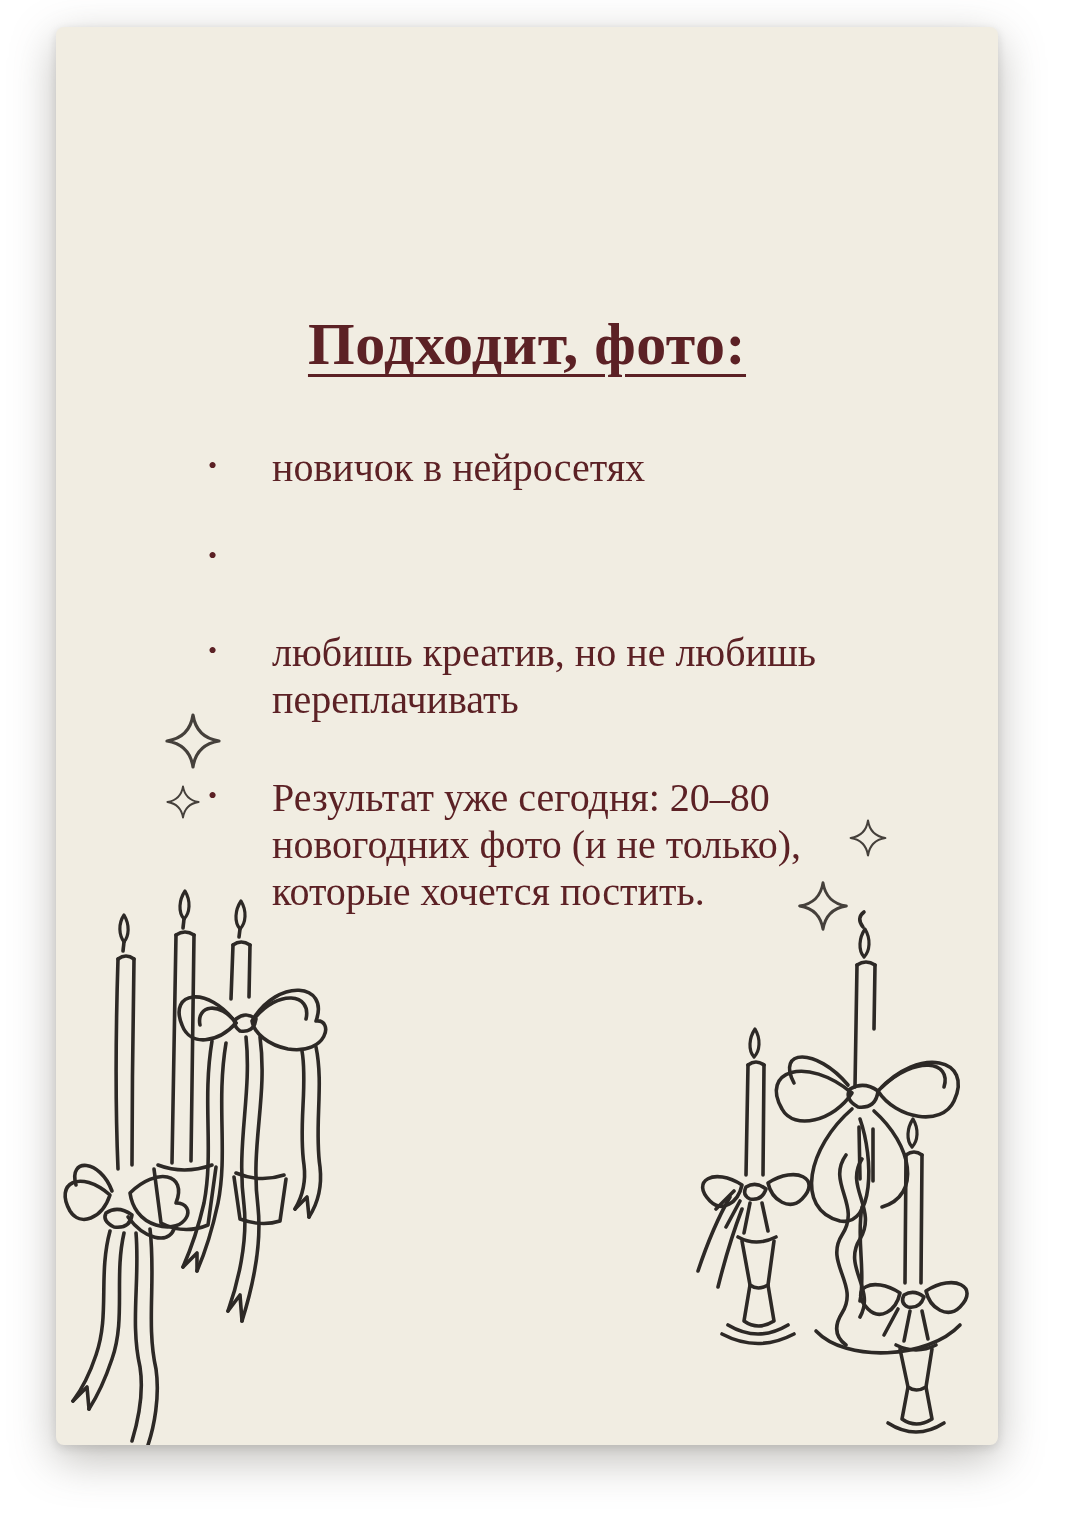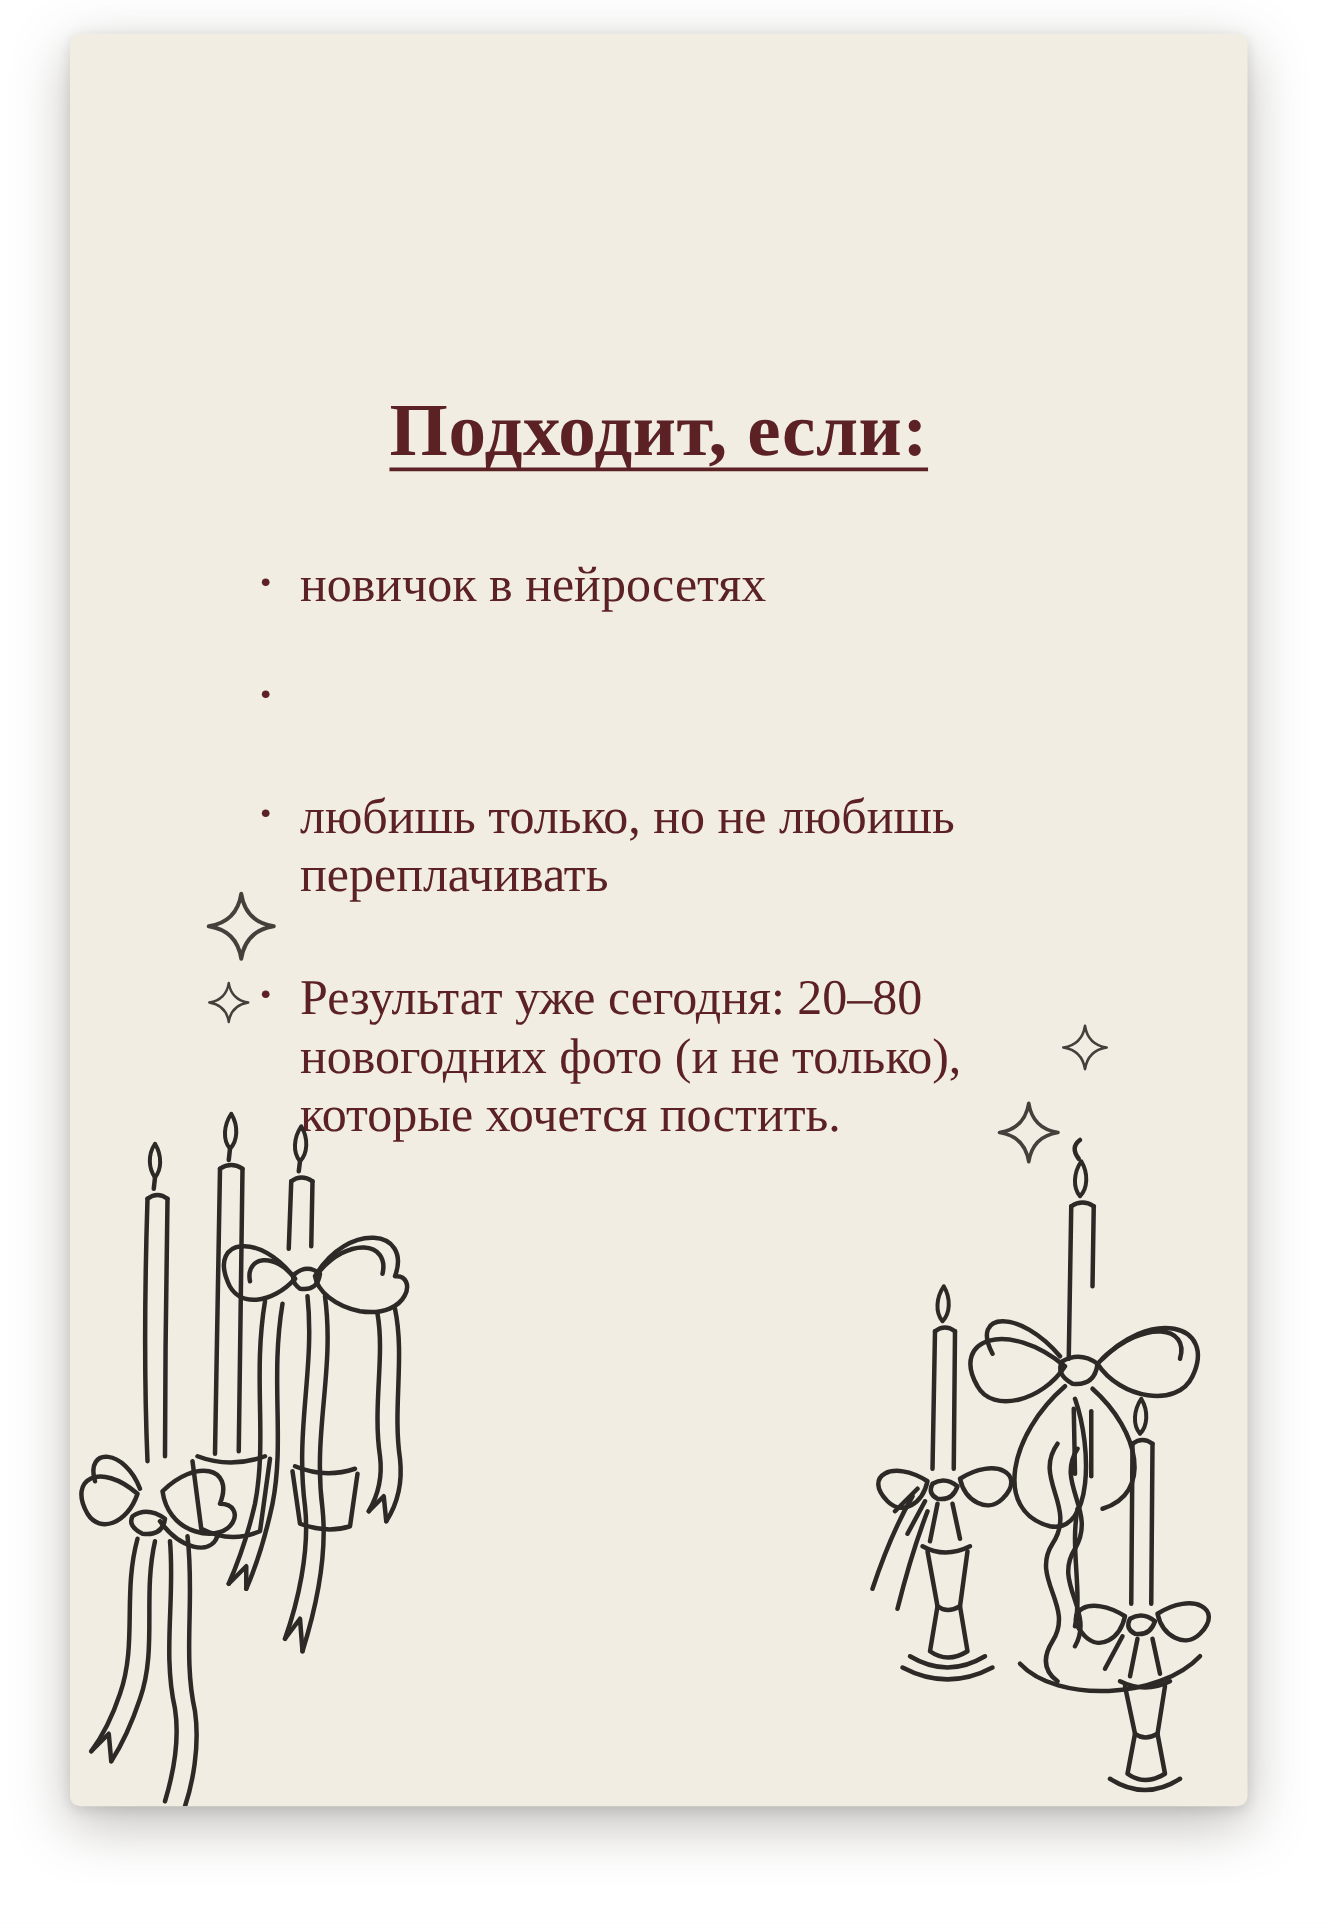--- a/index.html
+++ b/index.html
@@ -47,45 +47,45 @@
   }
   .bullets li.gap-sm { margin-bottom: 43px; }
   .bullets li.gap-lg { margin-bottom: 51px; }
   .bullets .dot {
     flex: none;
     width: 32px;
     font-size: 26px;
     line-height: 44px;
     color: #5c2125;
   }
-  .bullets .txt { white-space: pre-line; }
+  .bullets .txt { white-space: pre-line; margin-left: 32px; }
   .deco { position: absolute; pointer-events: none; }
   .deco path { fill: none; stroke: #2d2926; stroke-width: 3.6; stroke-linecap: round; stroke-linejoin: round; }
   .deco path.flame { stroke-width: 3.2; }
   .sparkle path { fill: none; stroke: #45403b; stroke-width: 3.2; stroke-linecap: round; stroke-linejoin: round; }
 </style>
 </head>
 <body>
 
 <div class="page">
   <div class="card">
 
-    <h1 class="title">Подходит, если:</h1>
+    <h1 class="title">Подходит, фото:</h1>
 
     <ul class="bullets">
       <li class="gap-sm">
         <span class="dot">•</span>
         <span class="txt">новичок в нейросетях</span>
       </li>
       <li class="gap-lg">
         <span class="dot">•</span>
       </li>
       <li class="gap-lg">
         <span class="dot">•</span>
-        <span class="txt">любишь только, но не любишь
+        <span class="txt">любишь креатив, но не любишь
 переплачивать</span>
       </li>
       <li>
         <span class="dot">•</span>
         <span class="txt">Результат уже сегодня: 20–80
 новогодних фото (и не только),
 которые хочется постить.</span>
       </li>
     </ul>
 

